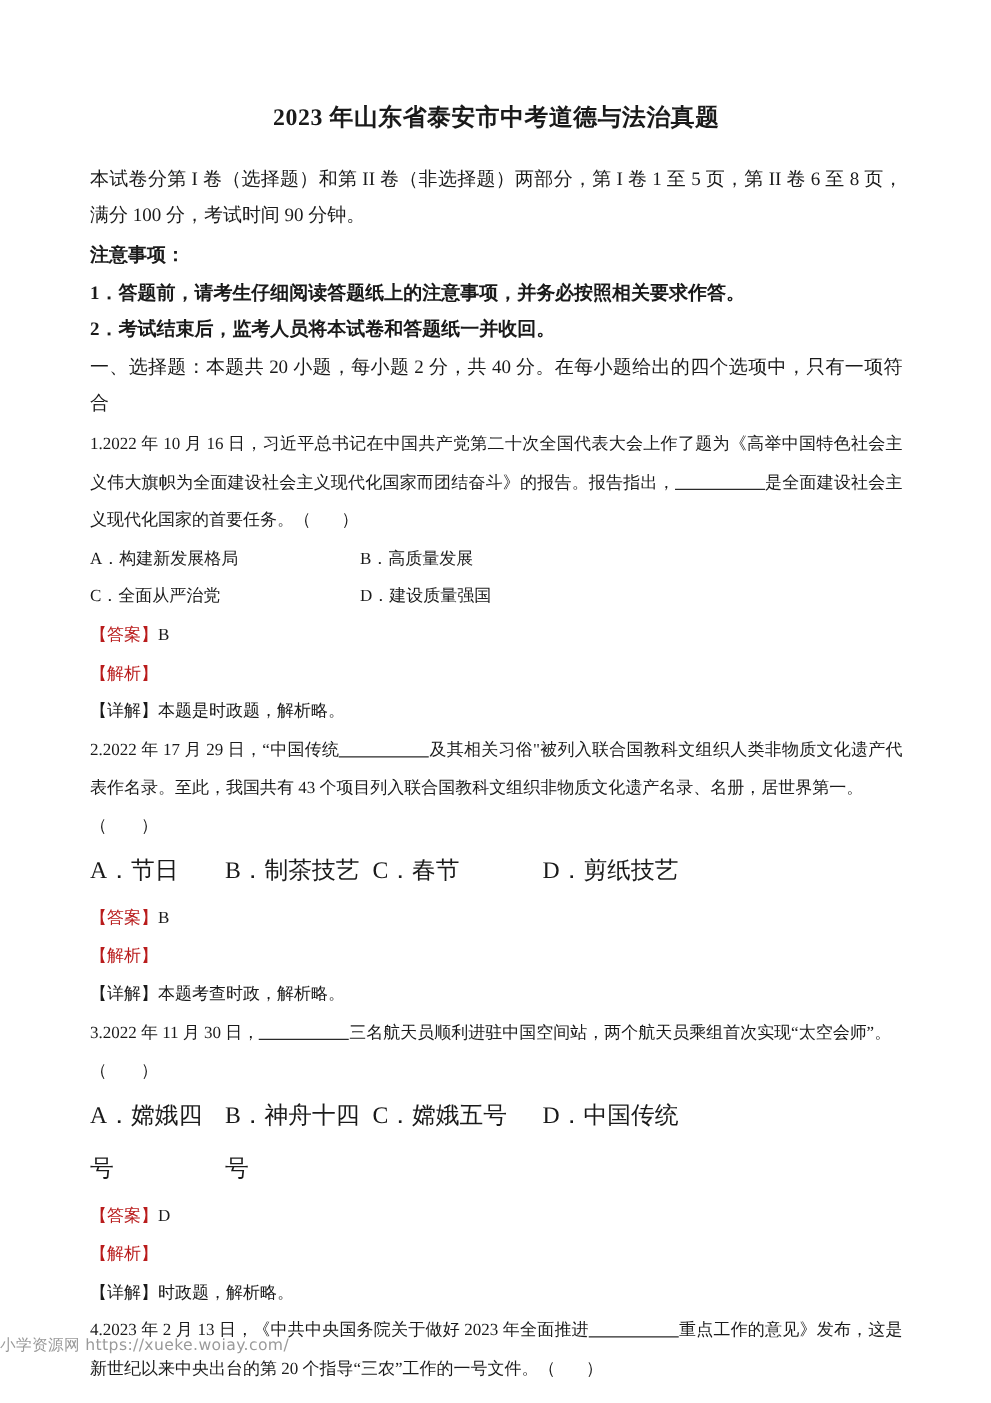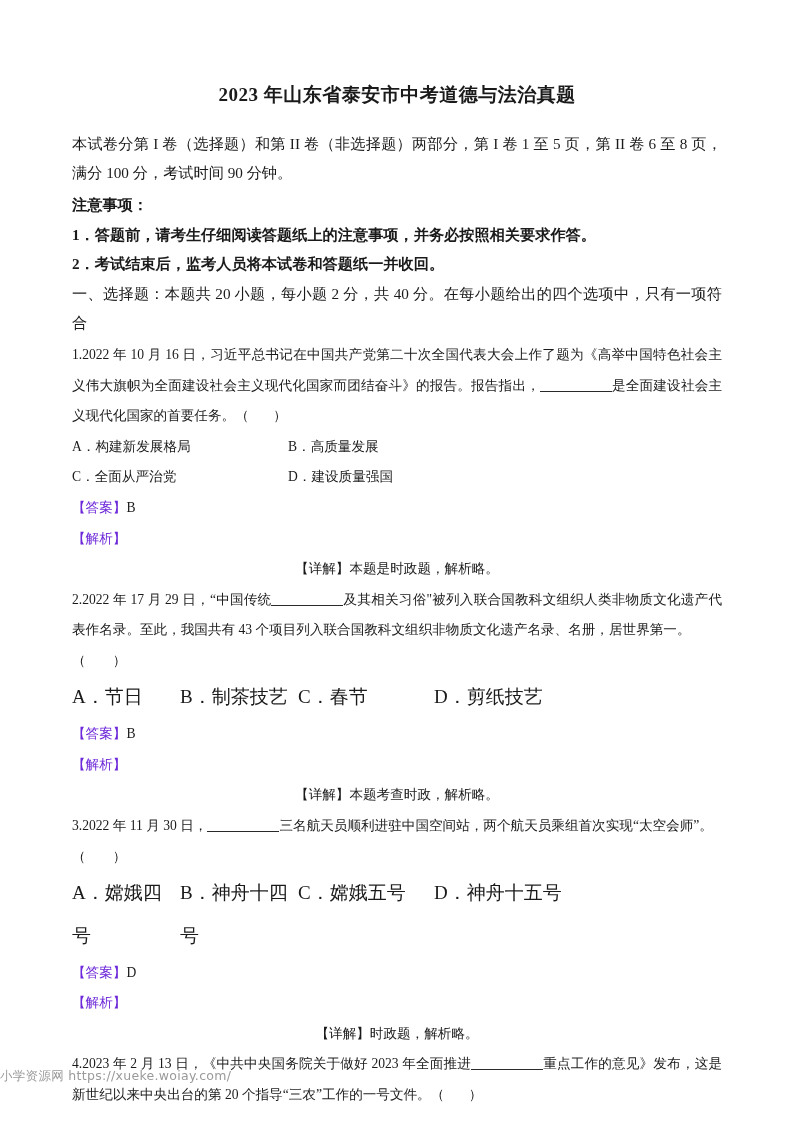--- a/index.html
+++ b/index.html
@@ -101,30 +101,29 @@
   .opts-4col .cell.k2 { width: 136px; flex: none; }
   .opts-4col .cell.k3 { flex: 1; }
 
   
   .marker-line {
     font-size: 13.6px;
     line-height: 2.25;
     margin: 0;
   }
   .marker {
-    color: #6d28d9;
+    color: #b91c1c;
   }
   .marker-val {
     color: #1a1a1a;
   }
   .detail-line {
     font-size: 13.6px;
     line-height: 2.25;
     margin: 0;
-    text-align: center;
   }
 
   
   .watermark {
     position: absolute;
     left: 0;
     top: 1068px;
     width: 793px;
     text-align: left;
     font-family: "DejaVu Sans", "Liberation Sans", sans-serif;
@@ -196,21 +195,21 @@
     <div class="qtext">
       <span>3.</span><span>2022 年 11 月 30 日，</span><span class="blank"></span><span>三名航天员顺利进驻中国空间站，两个航天员乘组首次实现“太空会师”。</span>
     </div>
     <div class="qtext">
       <span>（　　）</span>
     </div>
     <div class="opts-4col">
       <div class="cell k0">A．嫦娥四号</div>
       <div class="cell k1">B．神舟十四号</div>
       <div class="cell k2">C．嫦娥五号</div>
-      <div class="cell k3">D．神舟十五号</div>
+      <div class="cell k3">D．中国传统</div>
     </div>
     <div class="marker-line">
       <span class="marker">【答案】</span><span class="marker-val">D</span>
     </div>
     <div class="marker-line">
       <span class="marker">【解析】</span>
     </div>
     <div class="detail-line">
       <span>【详解】</span><span>时政题，解析略。</span>
     </div>

